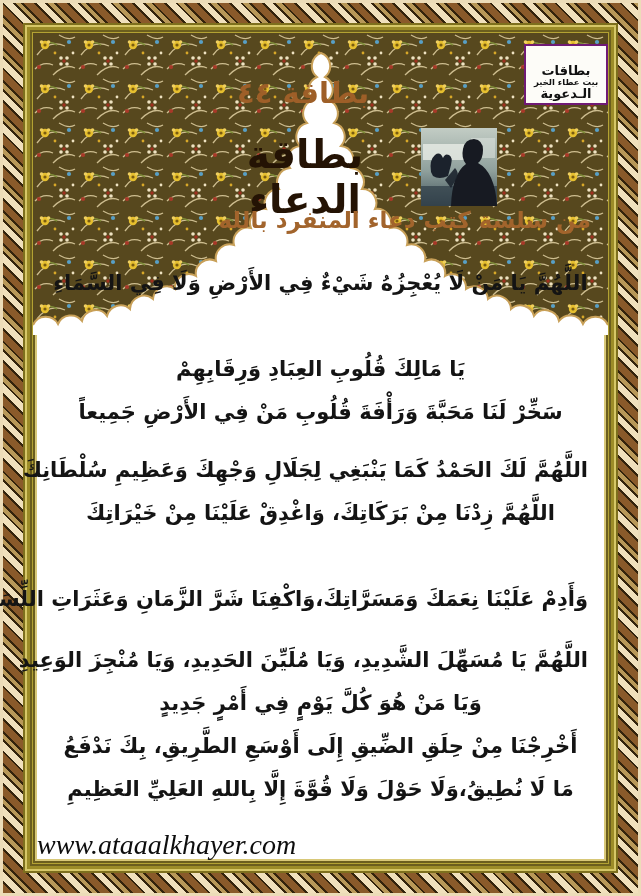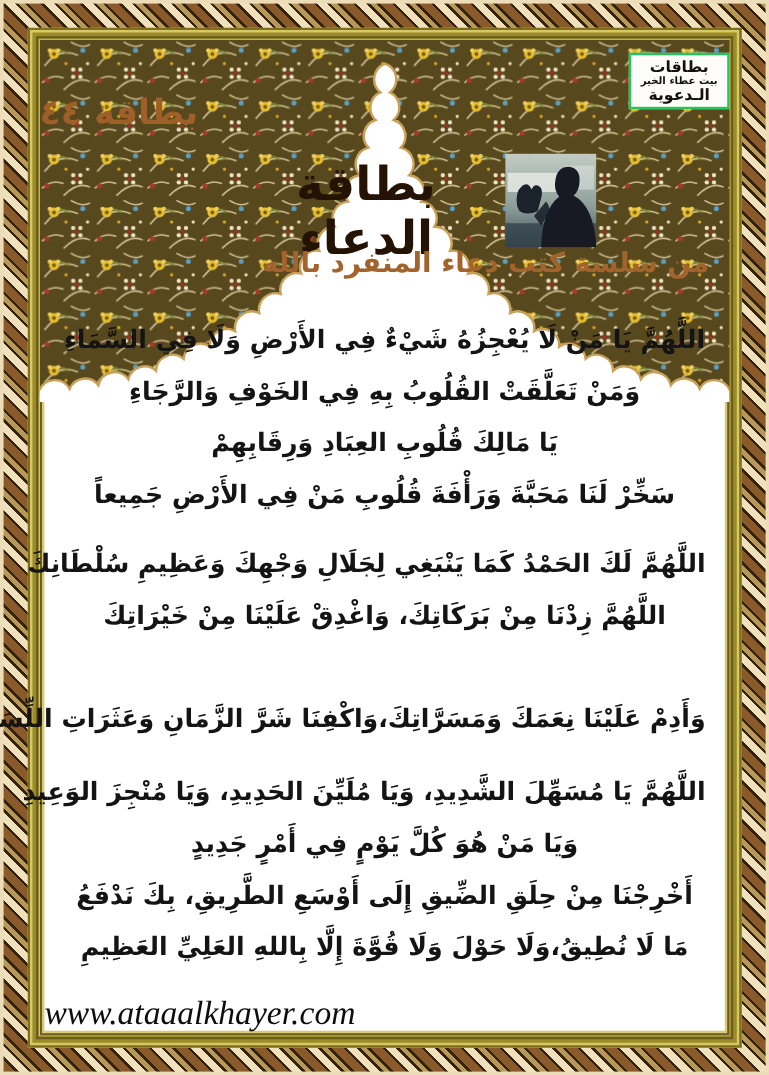--- a/index.html
+++ b/index.html
@@ -13,31 +13,31 @@
     background:
       repeating-linear-gradient(45deg,#8a5a2a 0 7px,#33230c 7px 9px,#f0e0bc 9px 15px,#33230c 15px 17px,#b89858 17px 21px,#33230c 21px 23px);}
   .frame-gold{position:absolute;inset:23px;background:#b3a233;
     box-shadow:inset 0 0 0 2px #7d6f1d, inset 0 0 0 4px #d6c767, inset 0 0 0 7px #9c8c28, inset 0 0 0 9px #6b5e1e;}
   .content{position:absolute;left:33px;top:33px;right:33px;bottom:33px;background:#ffffff;
     box-shadow:inset 0 0 0 2px #6b5e1e, inset 0 0 0 4px #d8c878;}
 
   
   .header-svg{position:absolute;left:33px;top:33px;width:575px;height:302px;z-index:1;}
 
-  .card-number{position:absolute;left:33px;top:76px;width:540px;text-align:left;z-index:2;
+  .card-number{position:absolute;left:33px;top:76px;width:540px;text-align:center;z-index:2;
     font-size:29px;font-weight:bold;color:#9e5f28;letter-spacing:1px;}
   .main-title{position:absolute;left:190px;top:132px;width:230px;text-align:center;z-index:2;
     font-size:39px;font-weight:bold;color:#241304;}
   .subtitle{position:absolute;left:33px;top:207px;width:558px;text-align:right;z-index:2;
     font-size:23px;font-weight:bold;color:#a2642c;}
 
   .pray-img{position:absolute;left:421px;top:128px;width:76px;height:78px;z-index:2;}
 
   .badge{position:absolute;left:524px;top:44px;width:78px;z-index:3;background:#fdfcf8;
-    border:2px solid #22c55e;color:#111;text-align:center;padding:4px 1px 3px;line-height:1.05;}
+    border:2px solid #701a75;color:#111;text-align:center;padding:18px 1px 3px;line-height:1.05;}
   .badge .b1{font-size:13px;font-weight:bold;}
   .badge .b2{font-size:8.5px;font-weight:bold;}
   .badge .b3{font-size:13px;font-weight:bold;}
 
   
   .prayers{position:absolute;left:38px;right:38px;top:247px;z-index:3;direction:rtl;
     color:#141414;text-align:center;font-weight:bold;}
   .prayers p{margin:15px;font-size:21px;line-height:43px;}
   .blk2{margin-top:10px !important;}
   .blk3{margin-top:18px !important;}
@@ -106,21 +106,21 @@
 
   <div class="badge" dir="rtl">
     <div class="b1">بطاقات</div>
     <div class="b2">بيت عطاء الخير</div>
     <div class="b3">الـدعوية</div>
   </div>
 
   <div class="prayers">
     <p class="blk1">
       <span class="line">اللَّهُمَّ يَا مَنْ لَا يُعْجِزُهُ شَيْءٌ فِي الأَرْضِ وَلَا فِي السَّمَاءِ</span><br>
-      <span class="line">وَمَنْ تَعَلَّقَتْ القُلُوبُ بِهِ فِي الخَوْفِ وَالرَّجَاءِ</span><br>
+      <br>
       <span class="line">يَا مَالِكَ قُلُوبِ العِبَادِ وَرِقَابِهِمْ</span><br>
       <span class="line">سَخِّرْ لَنَا مَحَبَّةَ وَرَأْفَةَ قُلُوبِ مَنْ فِي الأَرْضِ جَمِيعاً</span>
     </p>
     <p class="blk2">
       <span class="line">اللَّهُمَّ لَكَ الحَمْدُ كَمَا يَنْبَغِي لِجَلَالِ وَجْهِكَ وَعَظِيمِ سُلْطَانِكَ</span><br>
       <span class="line">اللَّهُمَّ زِدْنَا مِنْ بَرَكَاتِكَ، وَاغْدِقْ عَلَيْنَا مِنْ خَيْرَاتِكَ</span><br>
       <br>
       <span class="line">وَأَدِمْ عَلَيْنَا نِعَمَكَ وَمَسَرَّاتِكَ،وَاكْفِنَا شَرَّ الزَّمَانِ وَعَثَرَاتِ اللِّسَانِ</span>
     </p>
     <p class="blk3">

